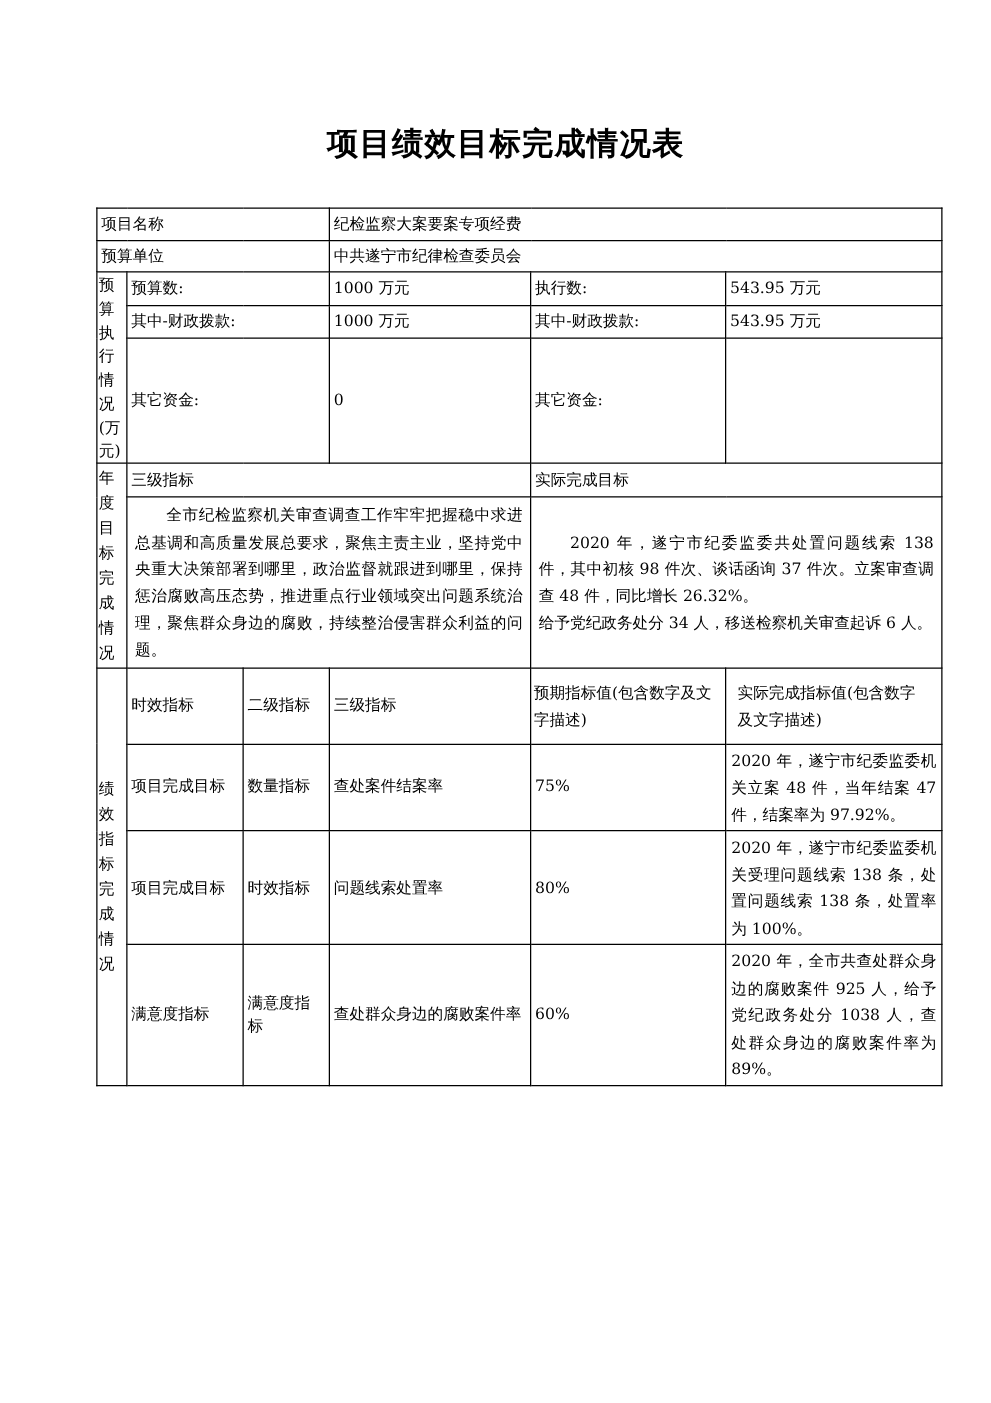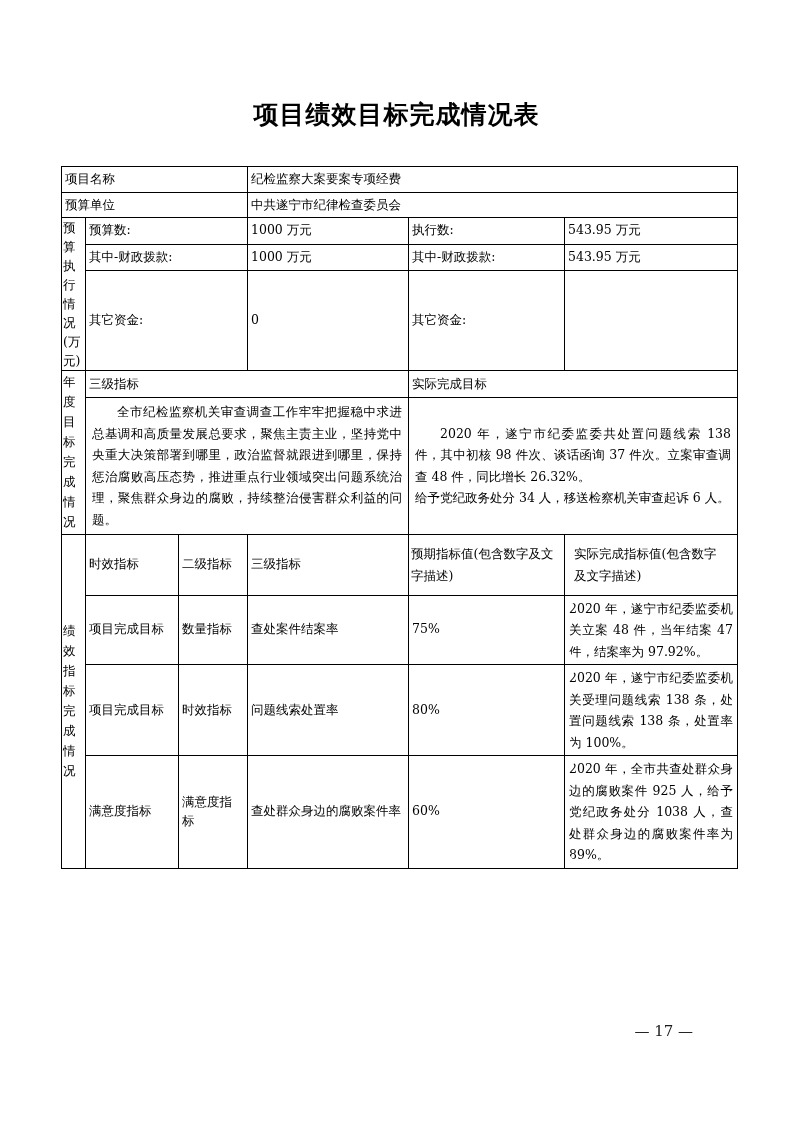--- a/index.html
+++ b/index.html
@@ -5,20 +5,21 @@
   * { box-sizing: border-box; margin: 0; padding: 0; }
   html, body { background: #ffffff; }
   .page {
     position: relative;
     width: 793px;
     height: 1122px;
     background: #ffffff;
     color: #000000;
     font-family: "DejaVu Serif", "Liberation Serif", serif;
     overflow: hidden;
+    padding-left: 16px;
   }
   .doc-title {
     padding-top: 98px;
     text-align: center;
     font-size: 25px;
     font-weight: bold;
     letter-spacing: 1px;
   }
   .doc-subtitle {
     margin-top: 17px;
@@ -58,21 +59,20 @@
     text-indent: 2em;
     text-align: justify;
   }
   td.goal-text p.no-indent { text-indent: 0; }
   td.hdr-exp { padding: 0 2px; line-height: 22px; }
   td.hdr-act { padding: 0 9px; line-height: 22px; }
   td.actual-cell {
     text-align: justify;
     padding: 2px 4px;
     line-height: 21.5px;
-    border-radius: 26px;
   }
   .page-footer {
     position: absolute;
     top: 1022px;
     left: 0;
     width: 100%;
     text-align: right;
     padding-right: 100px;
     font-size: 15px;
     color: #1a1a1a;
@@ -166,15 +166,14 @@
     <tr style="height:103px">
       <td>满意度指标</td>
       <td>满意度指标</td>
       <td>查处群众身边的腐败案件率</td>
       <td>60%</td>
       <td class="actual-cell">2020 年，全市共查处群众身边的腐败案件 925 人，给予党纪政务处分 1038 人，查处群众身边的腐败案件率为 89%。</td>
     </tr>
   </tbody>
     </table>
 
-  <div class="page-footer">— 17 —</div>
 
 </div>
 
 </body></html>

